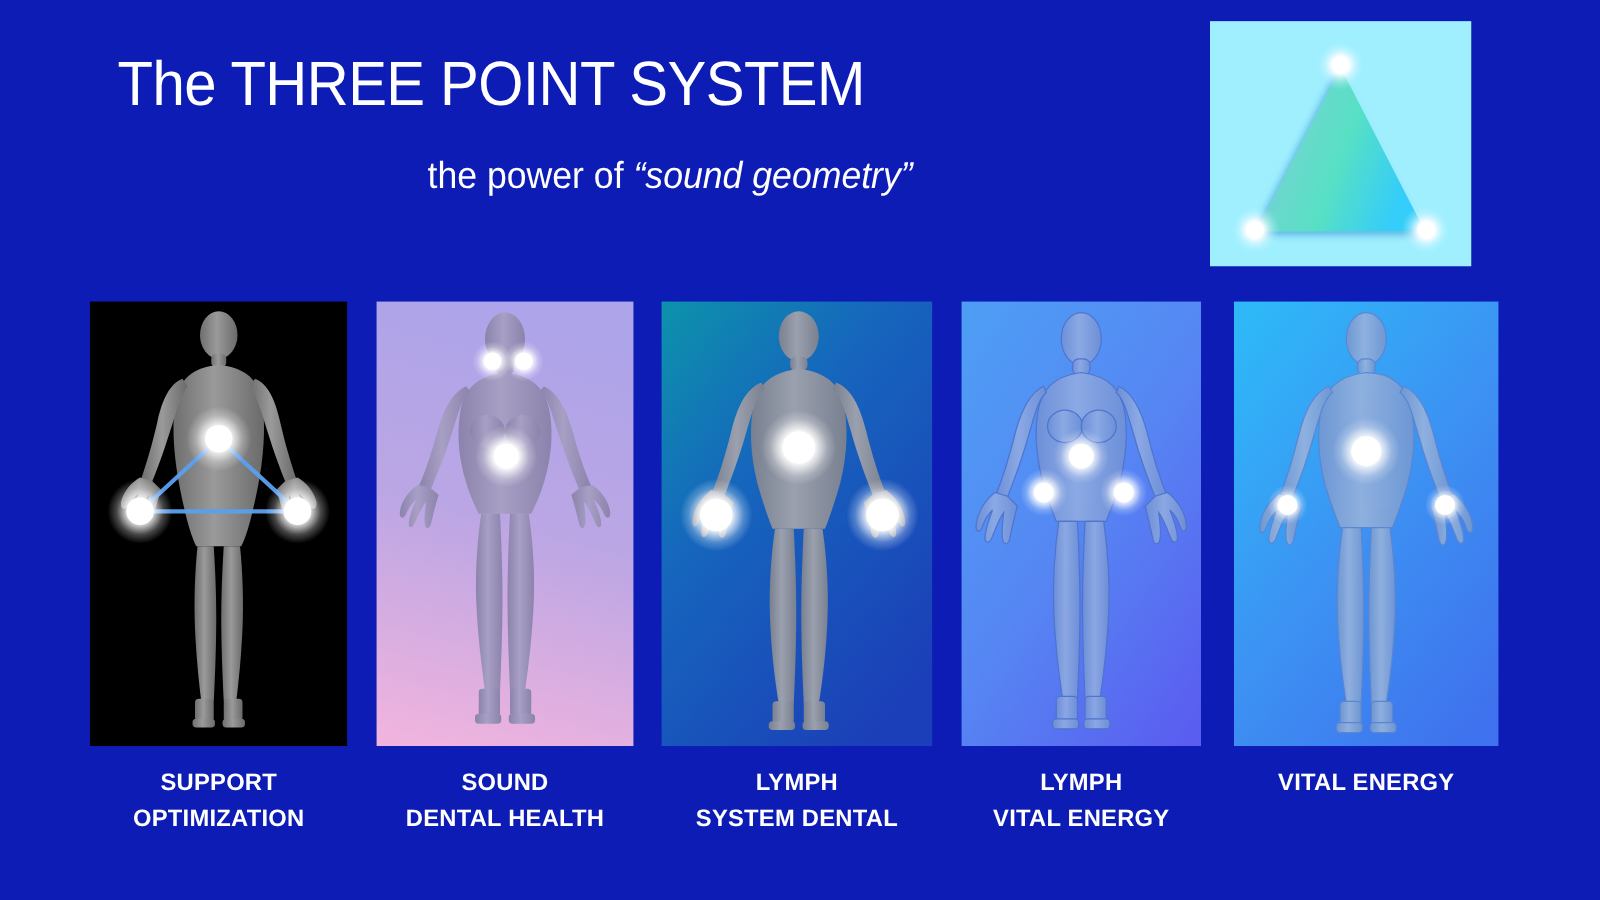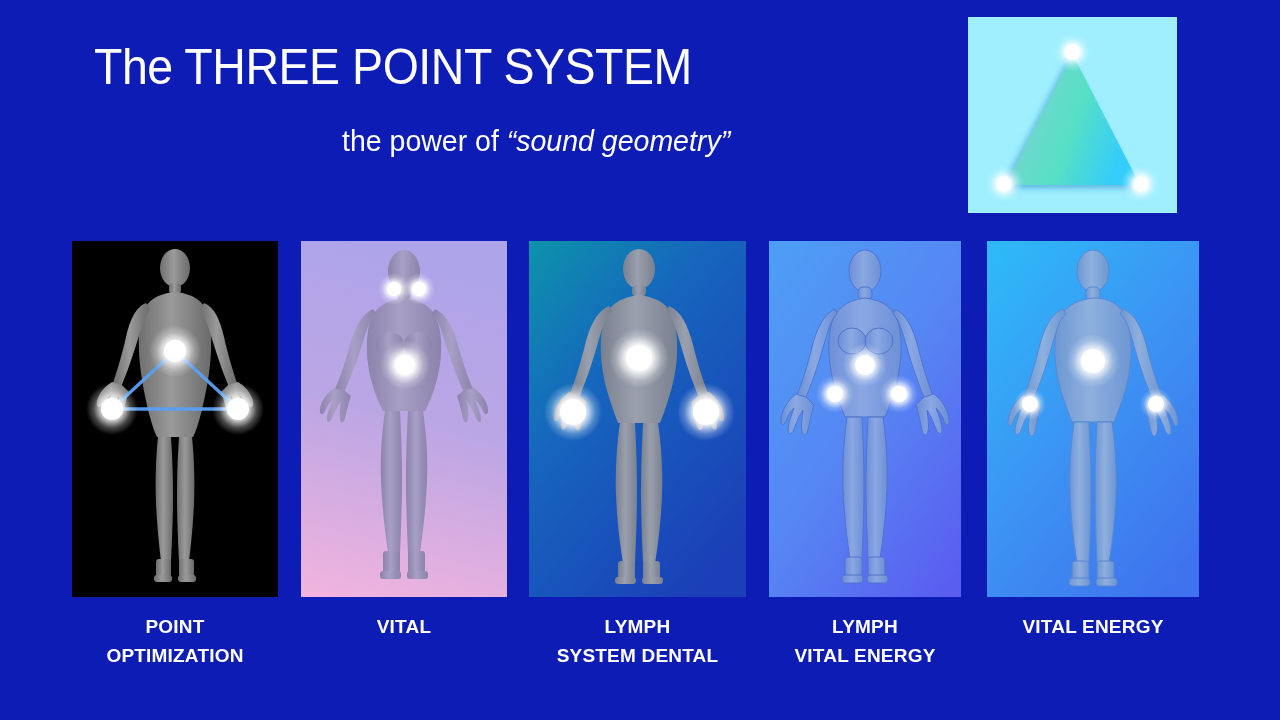--- a/index.html
+++ b/index.html
@@ -388,25 +388,26 @@
       <circle cx="169" cy="163" r="16" fill="url(#g4)"></circle>
       <circle cx="106" cy="120" r="12" fill="#ffffff"></circle>
       <circle cx="43" cy="163" r="8" fill="#ffffff"></circle>
       <circle cx="169" cy="163" r="8" fill="#ffffff"></circle>
     </svg>
   </div>
 </div>
 
 <div id="captions">
   <div class="caption caption-0">
-    <span class="caption-line">POINT</span>
+    <span class="caption-line">SUPPORT</span>
     <span class="caption-line">OPTIMIZATION</span>
   </div>
   <div class="caption caption-1">
-    <span class="caption-line">VITAL</span>
+    <span class="caption-line">SOUND</span>
+    <span class="caption-line">DENTAL HEALTH</span>
   </div>
   <div class="caption caption-2">
     <span class="caption-line">LYMPH</span>
     <span class="caption-line">SYSTEM DENTAL</span>
   </div>
   <div class="caption caption-3">
     <span class="caption-line">LYMPH</span>
     <span class="caption-line">VITAL ENERGY</span>
   </div>
   <div class="caption caption-4">

